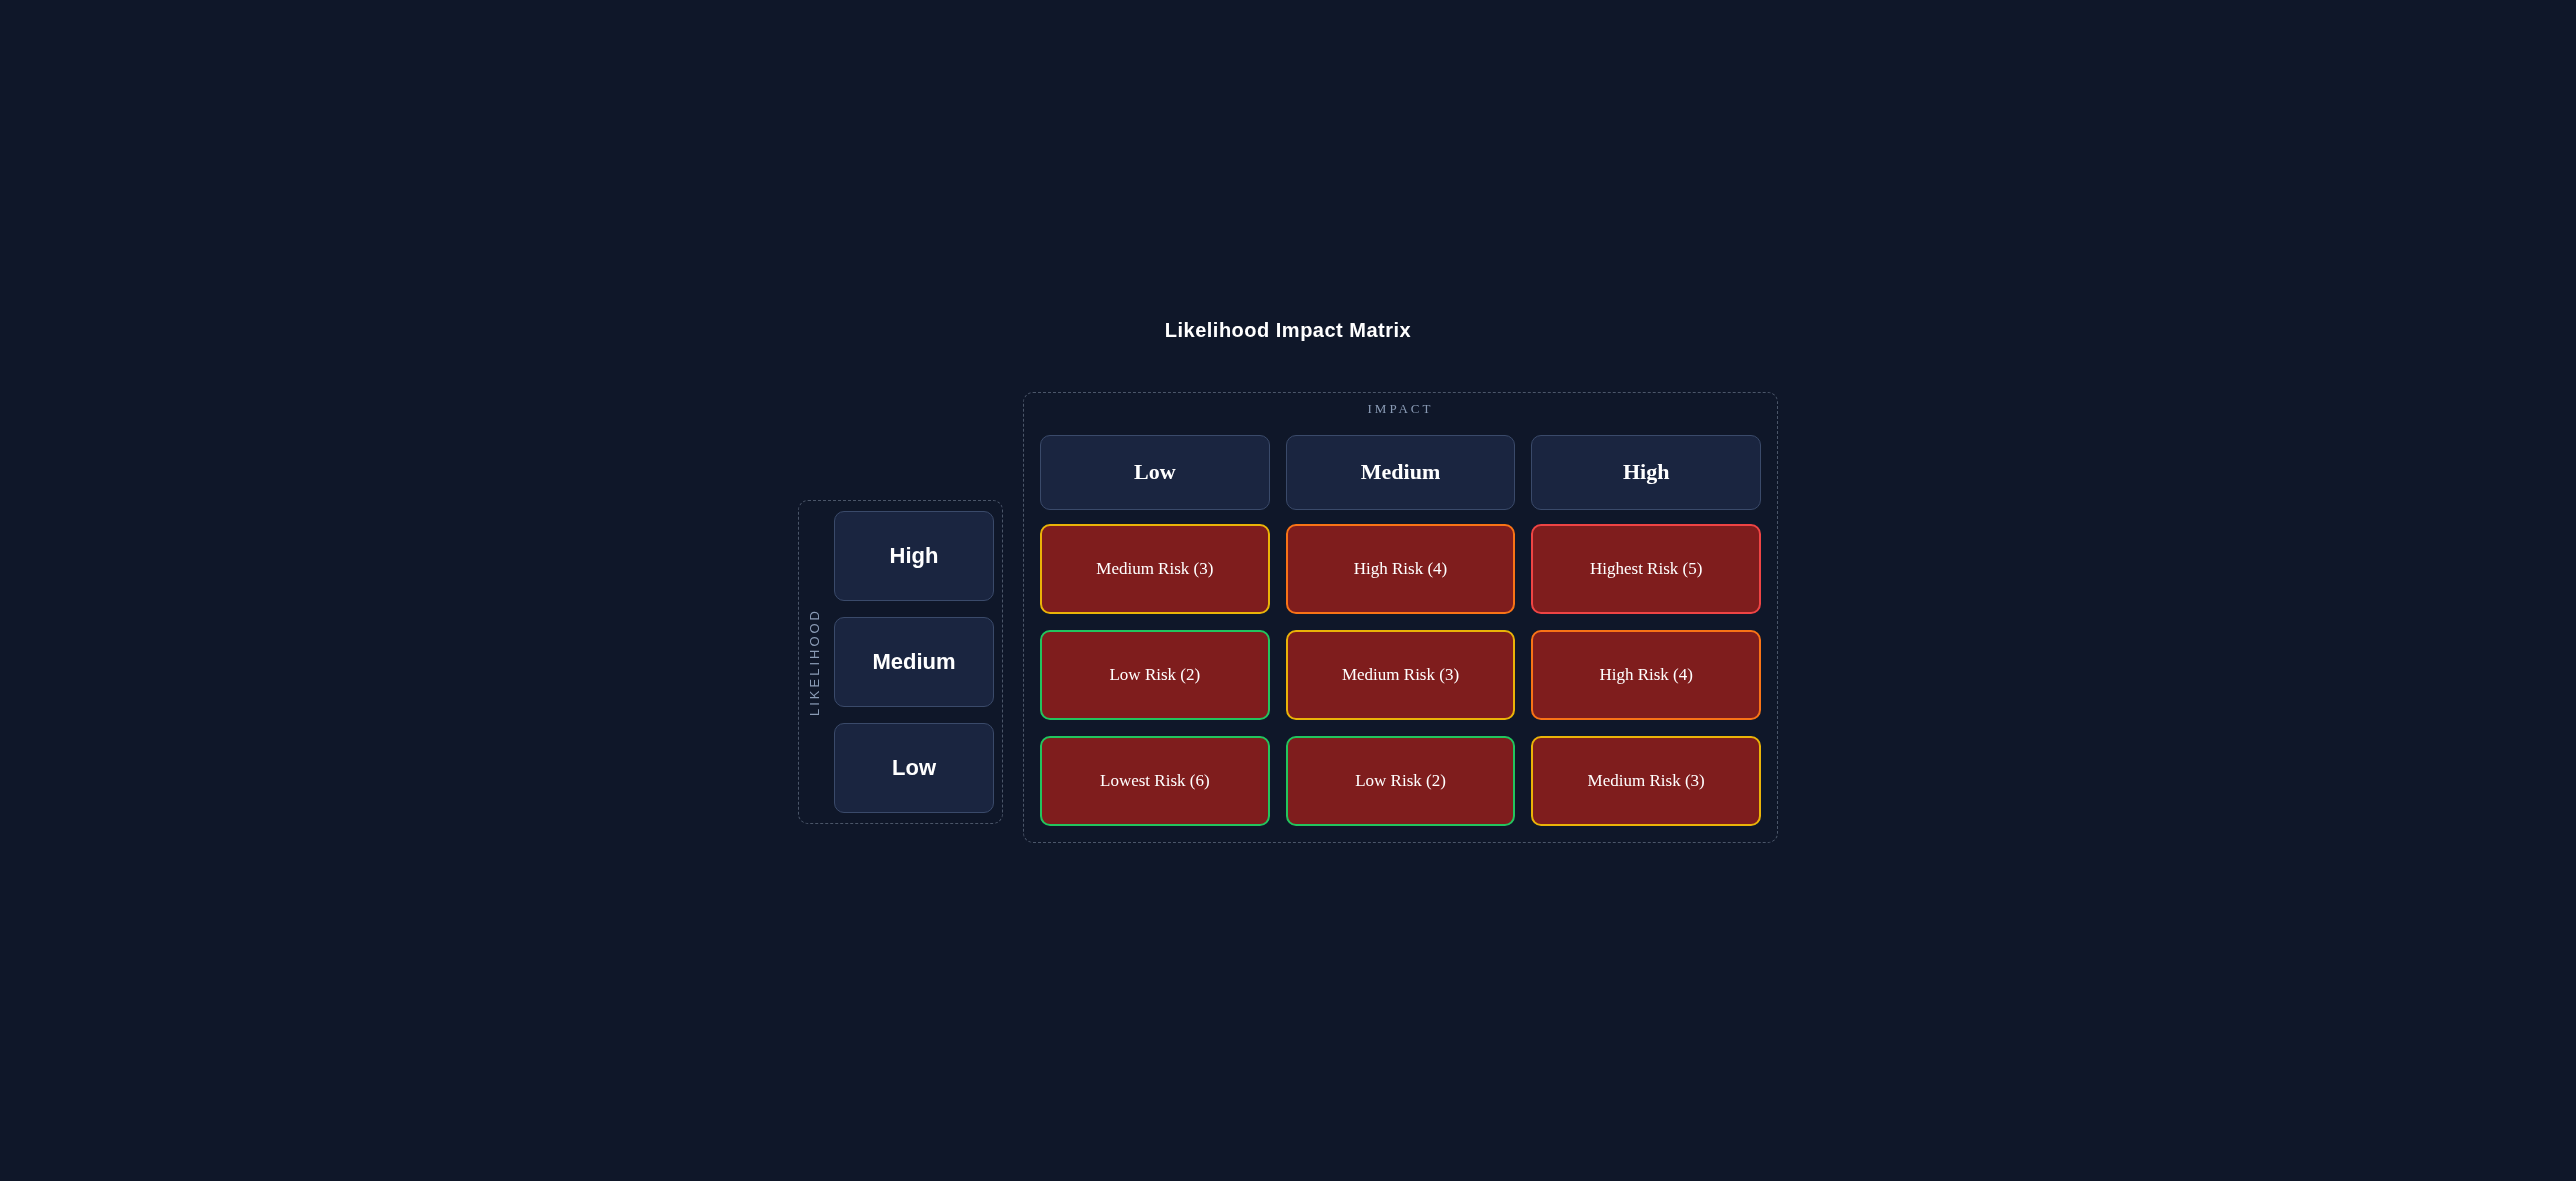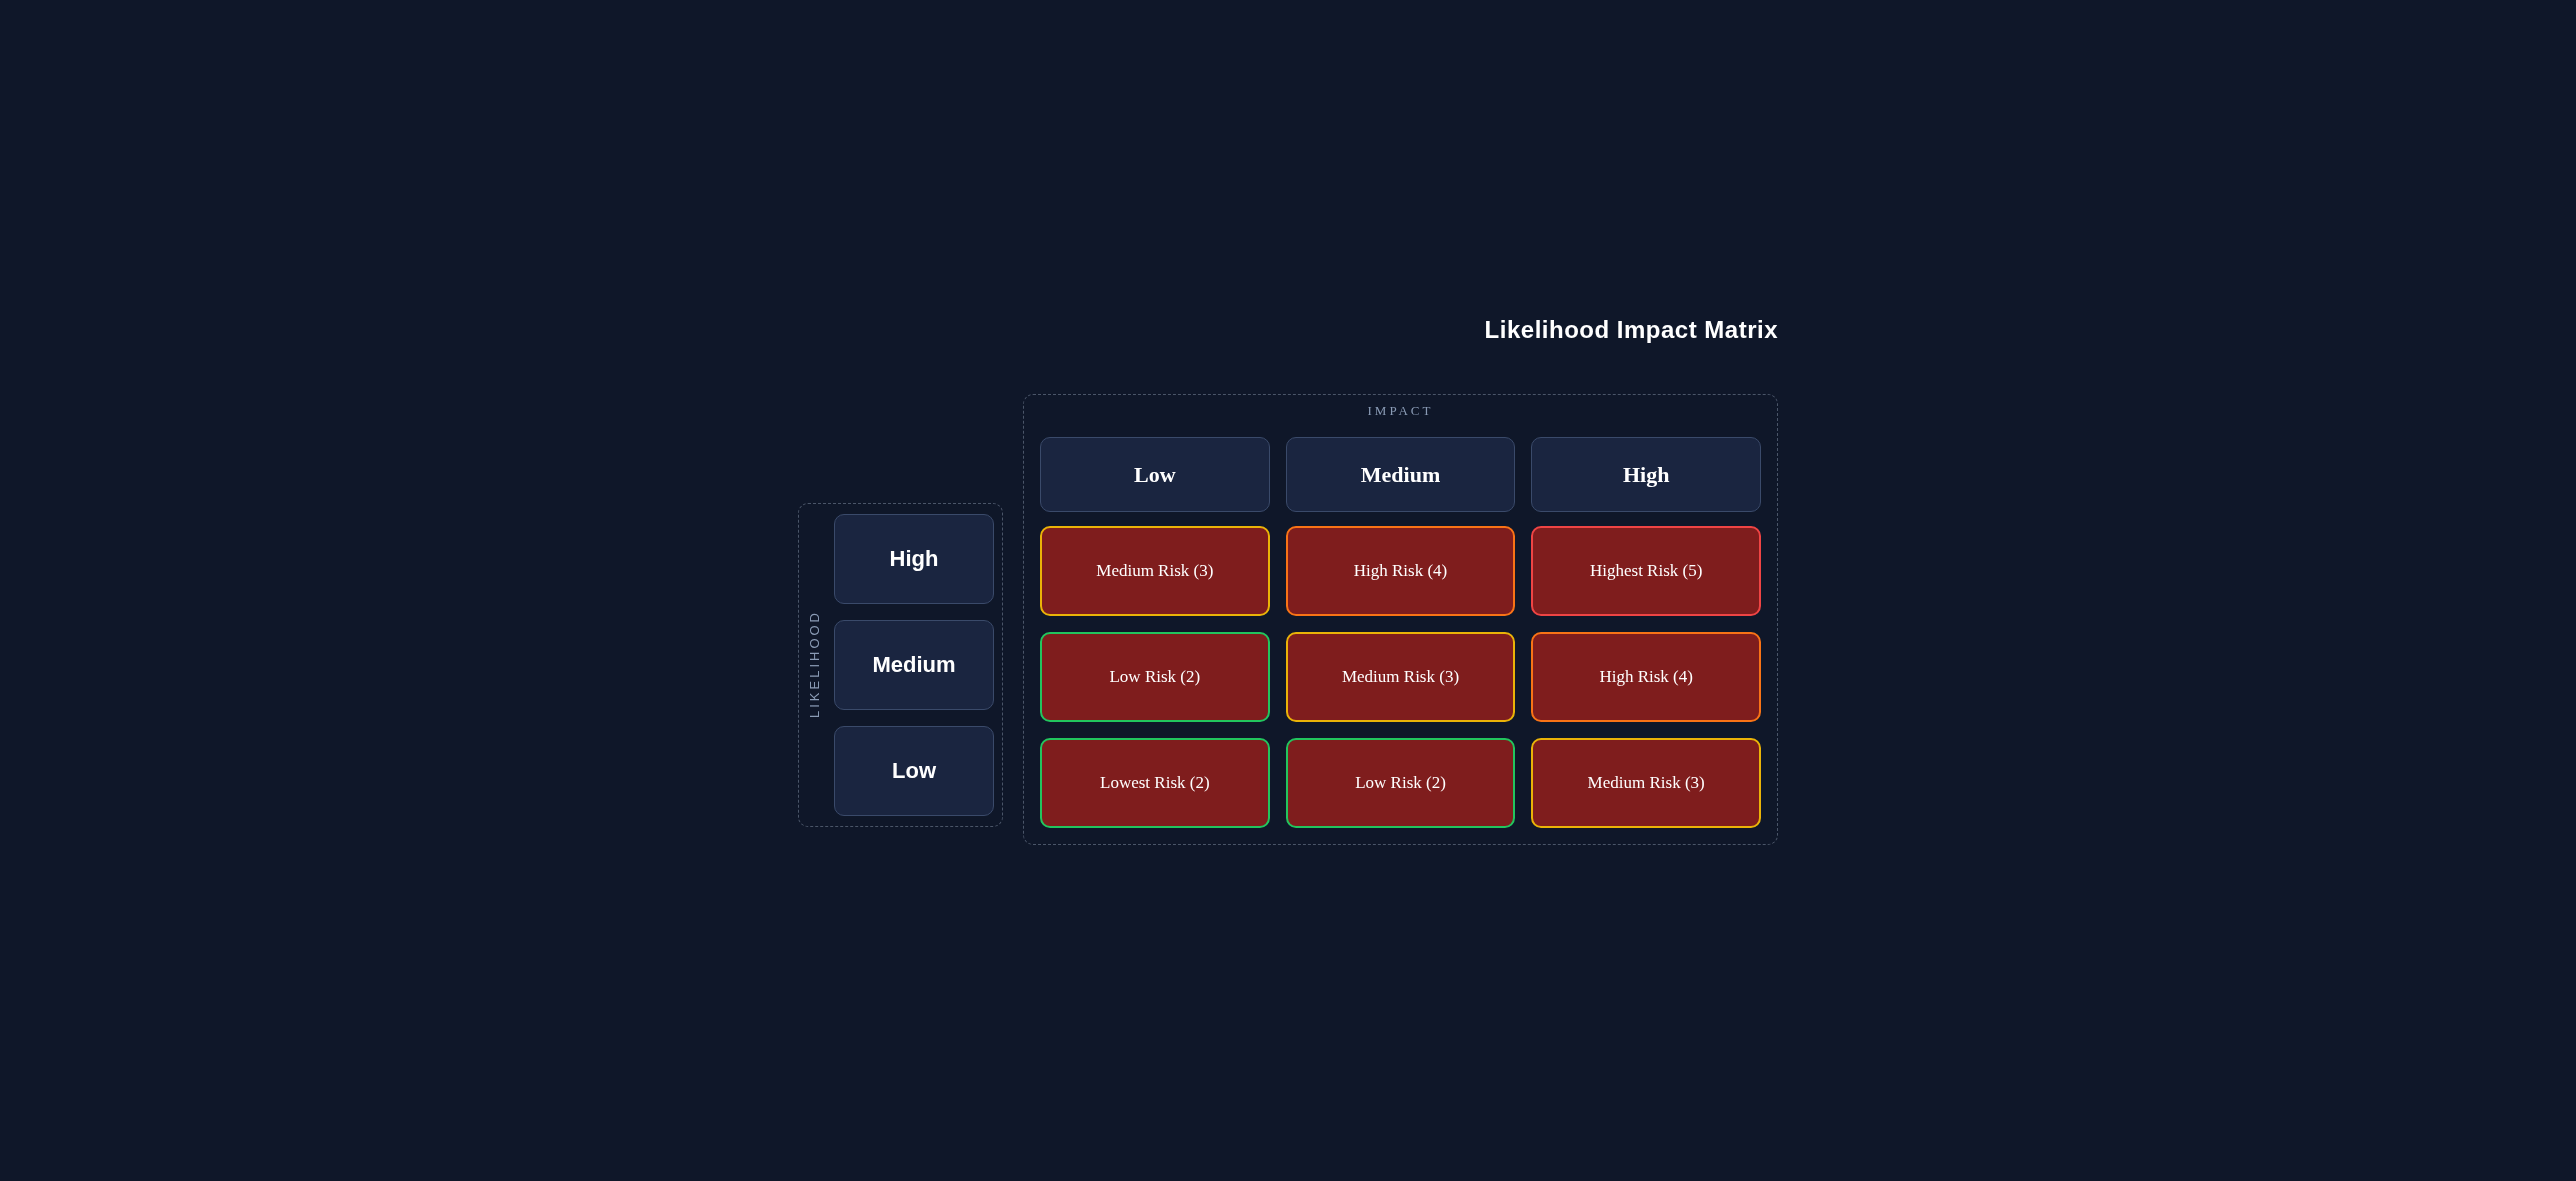--- a/index.html
+++ b/index.html
@@ -12,23 +12,23 @@
       min-height: 100vh;
       font-family: 'Segoe UI', Arial, sans-serif;
     }
 
     .container {
       width: 1100px;
       padding: 40px 60px 60px;
     }
 
     .title {
-      text-align: right;
-      color: #ffffff;
-      font-size: 24px;
+      text-align: center;
+      color: #ffffff;
+      font-size: 20px;
       font-weight: 700;
       margin-bottom: 50px;
       letter-spacing: 0.5px;
     }
 
     .matrix-wrapper {
       display: flex;
       flex-direction: row;
       align-items: stretch;
       gap: 0;
@@ -228,21 +228,21 @@
           <div class="data-cell border-green">
             <span>Low Risk (2)</span>
           </div>
           <div class="data-cell border-yellow">
             <span>Medium Risk (3)</span>
           </div>
           <div class="data-cell border-orange">
             <span>High Risk (4)</span>
           </div>
           <div class="data-cell border-green">
-            <span>Lowest Risk (2)</span>
+            <span>Lowest Risk (6)</span>
           </div>
           <div class="data-cell border-green">
             <span>Low Risk (2)</span>
           </div>
           <div class="data-cell border-yellow">
             <span>Medium Risk (3)</span>
           </div>
         </div>
       </div>
     </div>

